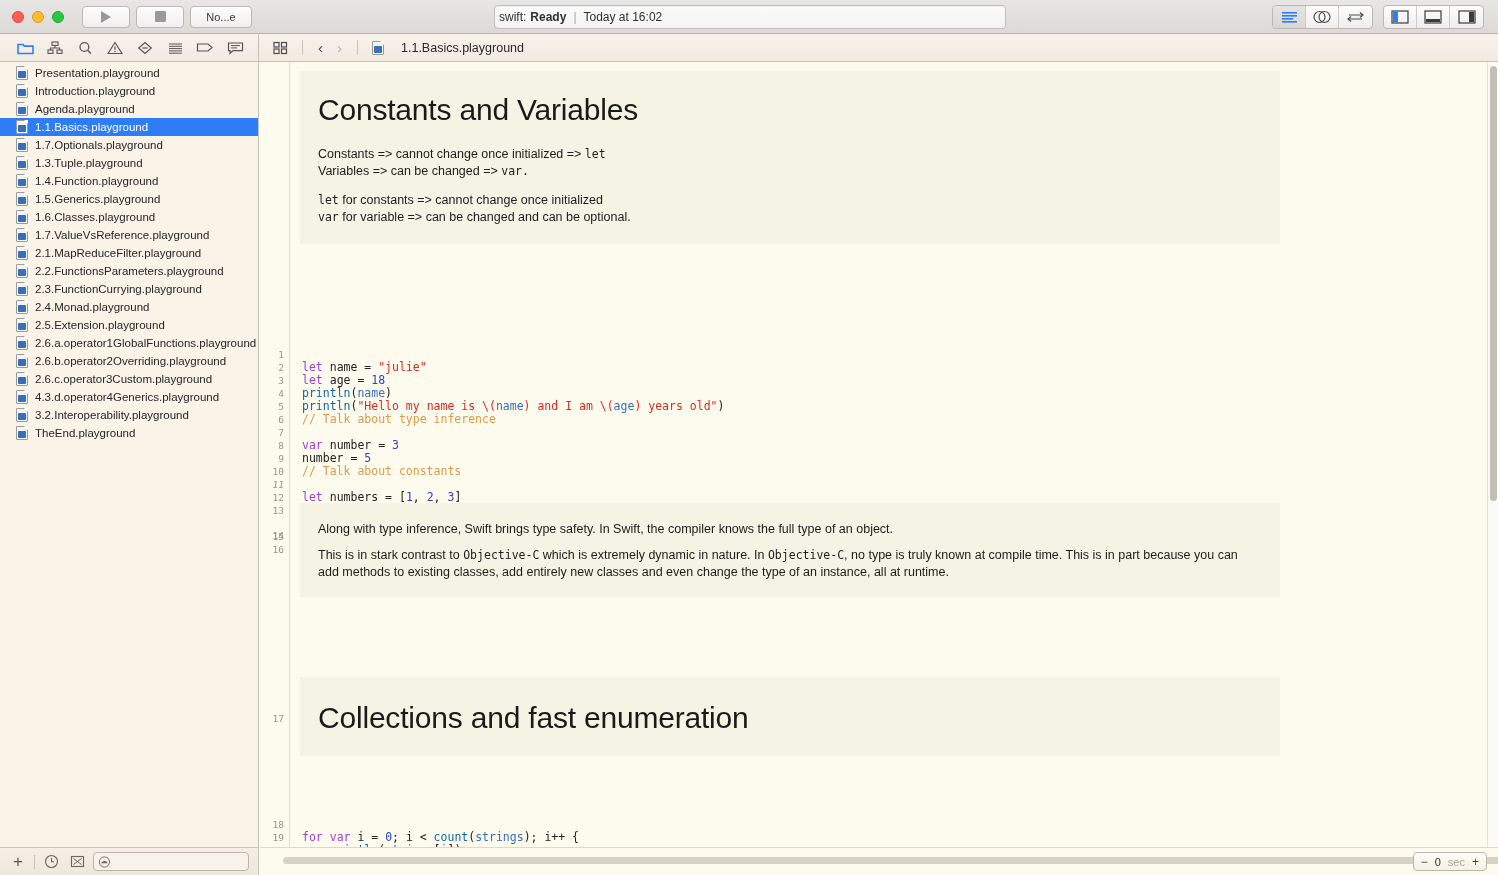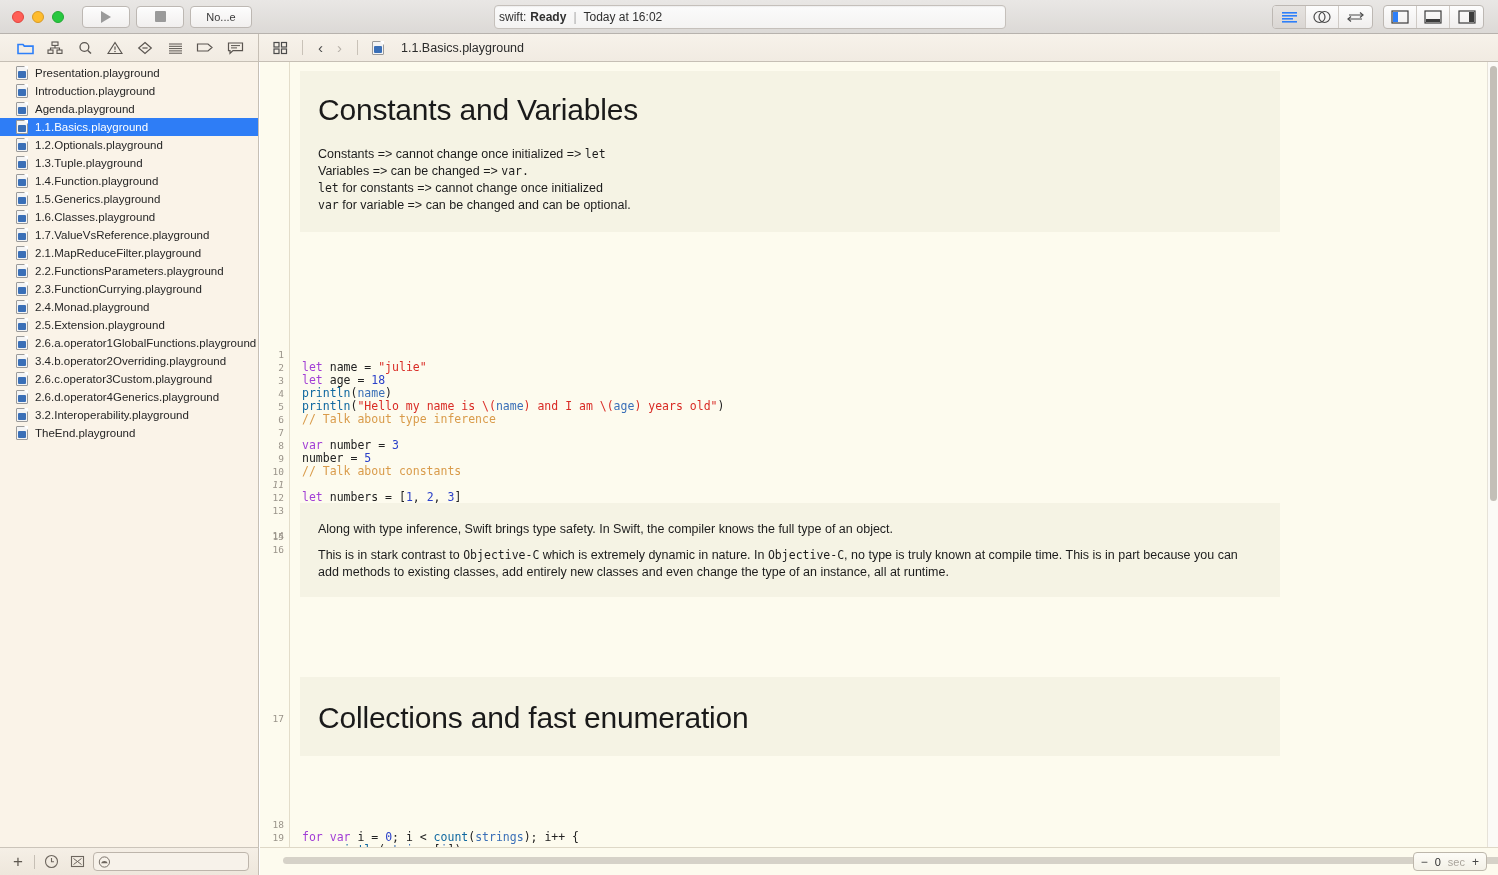--- a/index.html
+++ b/index.html
@@ -400,21 +400,21 @@
         <div class="file-row">
           <span class="doc-icon"></span>
           <span>Agenda.playground</span>
         </div>
         <div class="file-row selected">
           <span class="doc-icon"></span>
           <span>1.1.Basics.playground</span>
         </div>
         <div class="file-row">
           <span class="doc-icon"></span>
-          <span>1.2.Optionals.playground</span>
+          <span>1.7.Optionals.playground</span>
         </div>
         <div class="file-row">
           <span class="doc-icon"></span>
           <span>1.3.Tuple.playground</span>
         </div>
         <div class="file-row">
           <span class="doc-icon"></span>
           <span>1.4.Function.playground</span>
         </div>
         <div class="file-row">
@@ -448,29 +448,29 @@
         <div class="file-row">
           <span class="doc-icon"></span>
           <span>2.5.Extension.playground</span>
         </div>
         <div class="file-row">
           <span class="doc-icon"></span>
           <span>2.6.a.operator1GlobalFunctions.playground</span>
         </div>
         <div class="file-row">
           <span class="doc-icon"></span>
-          <span>3.4.b.operator2Overriding.playground</span>
+          <span>2.6.b.operator2Overriding.playground</span>
         </div>
         <div class="file-row">
           <span class="doc-icon"></span>
           <span>2.6.c.operator3Custom.playground</span>
         </div>
         <div class="file-row">
           <span class="doc-icon"></span>
-          <span>2.6.d.operator4Generics.playground</span>
+          <span>4.3.d.operator4Generics.playground</span>
         </div>
         <div class="file-row">
           <span class="doc-icon"></span>
           <span>3.2.Interoperability.playground</span>
         </div>
         <div class="file-row">
           <span class="doc-icon"></span>
           <span>TheEnd.playground</span>
         </div>
       </div>
@@ -531,21 +531,21 @@
     <div class="doc-area">
 
       <div class="rt" style="position:absolute;top:9px;left:9px;width:980px;padding-top:22px;padding-bottom:18px;">
         <h1>Constants and Variables</h1>
         <p style="margin-top:20px">
           <span>Constants =&gt; cannot change once initialized =&gt; </span><span class="mono">let</span>
         </p>
         <p>
           <span>Variables =&gt; can be changed =&gt; </span><span class="mono">var.</span>
         </p>
-        <p style="">
+        <p style="margin-top:12px">
           <span class="mono">let</span><span> for constants =&gt; cannot change once initialized</span>
         </p>
         <p>
           <span class="mono">var</span><span> for variable =&gt; can be changed and can be optional.</span>
         </p>
       </div>
 
       <div id="code1" class="code" style="position:absolute;top:286px;left:6px;width:1250px;"><div style="height: 13px;">&nbsp;</div><div style="height: 13px;"><span class="kw">let </span><span class="plain">name </span><span class="plain">= </span><span class="str">"julie"</span></div><div style="height: 13px;"><span class="kw">let </span><span class="plain">age </span><span class="plain">= </span><span class="num">18</span></div><div style="height: 13px;"><span class="kw2">println</span><span class="plain">(</span><span class="fn">name</span><span class="plain">)</span></div><div style="height: 13px;"><span class="kw2">println</span><span class="plain">(</span><span class="str">"Hello my name is \(</span><span class="fn">name</span><span class="str">) and I am \(</span><span class="fn">age</span><span class="str">) years old"</span><span class="plain">)</span></div><div style="height: 13px;"><span class="com">// Talk about type inference</span></div><div style="height: 13px;">&nbsp;</div><div style="height: 13px;"><span class="kw">var </span><span class="plain">number </span><span class="plain">= </span><span class="num">3</span></div><div style="height: 13px;"><span class="plain">number </span><span class="plain">= </span><span class="num">5</span></div><div style="height: 13px;"><span class="com">// Talk about constants</span></div><div style="height: 13px;">&nbsp;</div><div style="height: 13px;"><span class="kw">let </span><span class="plain">numbers </span><span class="plain">= [</span><span class="num">1</span><span class="plain">, </span><span class="num">2</span><span class="plain">, </span><span class="num">3</span><span class="plain">]</span></div><div style="height: 13px;"><span class="kw">let </span><span class="plain">strings </span><span class="plain">= [</span><span class="str">"Corinne"</span><span class="plain">, </span><span class="str">"Isabel"</span><span class="plain">, </span><span class="str">"1"</span><span class="plain">]</span></div><div style="height: 13px;">&nbsp;</div><div style="height: 13px;"><span class="com">// Note: won't work [1, "Isabel"]</span></div><div style="height: 13px;">&nbsp;</div></div>
 
       <div class="rt" style="position:absolute;top:441px;left:9px;width:980px;padding-top:18px;padding-bottom:16px;">

